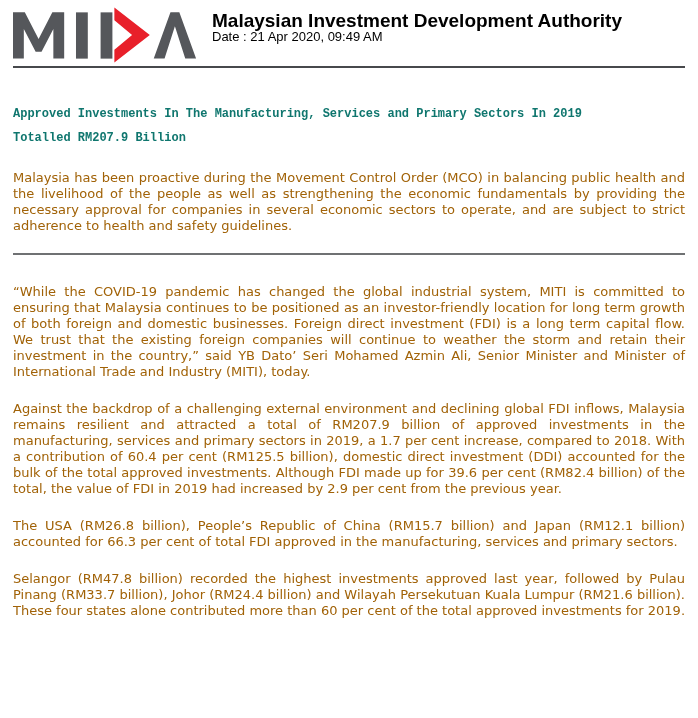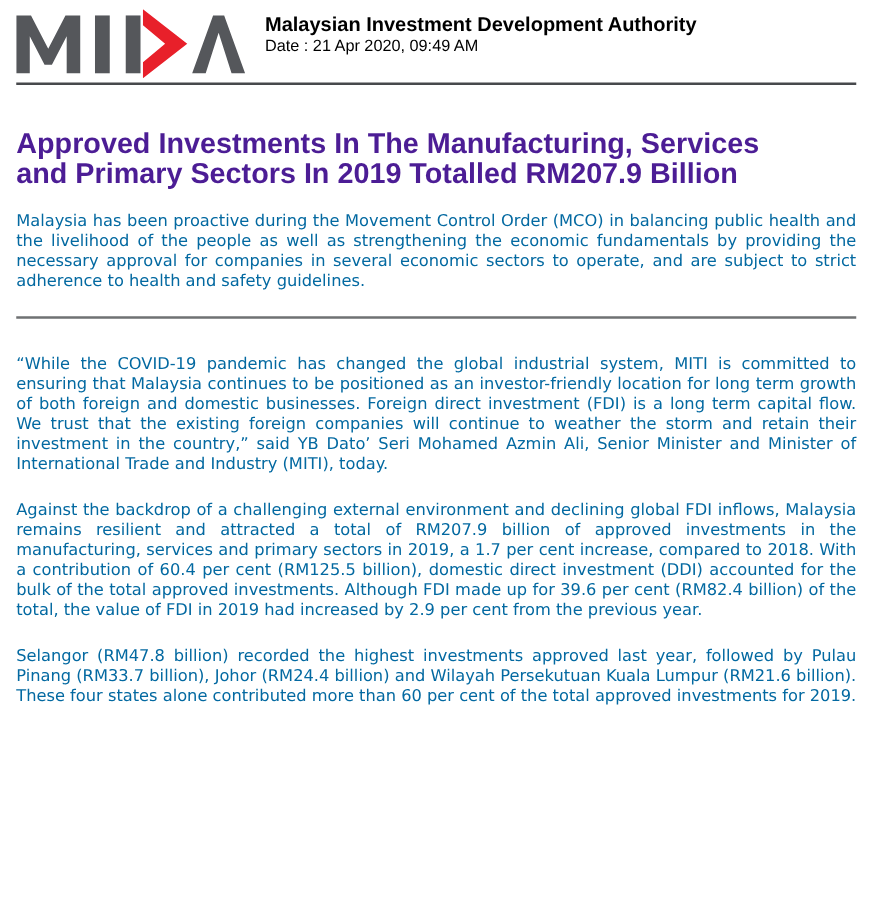--- a/index.html
+++ b/index.html
@@ -16,39 +16,39 @@
   .header { display: flex; align-items: flex-start; }
   .logo { width: 187px; height: 56px; flex: 0 0 auto; }
   .header-text {
     font-family: "Liberation Sans", sans-serif;
     color: #000000;
     font-size: 13px;
     line-height: 15.5px;
     padding-top: 6px;
     margin-left: 12px;
   }
-  .org-name { font-weight: bold; font-size: 16px; }
+  .org-name { font-weight: bold; font-size: 19px; }
   .header-rule {
     height: 2px; background: #47494c; border: 0;
     margin: 3px 0 0 0;
   }
   h1.article-title {
-    font-family: Liberation Sans, sans-serif;
+    font-family: Liberation Mono, monospace;
     font-weight: bold;
-    font-size: 23px;
+    font-size: 12px;
     line-height: 24px;
-    color: #4c1d95;
+    color: #0f766e;
     max-width: 612px;
     margin: 34px 0 20px 0;
   }
   p.body-para {
     font-family: "DejaVu Sans", sans-serif;
     font-size: 13px;
     line-height: 16px;
-    color: #0369a1;
+    color: #a16207;
     text-align: justify;
     margin: 0 0 21px 0;
   }
   .divider {
     height: 2px; background: #6f7173; border: 0;
     margin: -2px 0 29px 0;
   }
 </style>
 </head>
 <body>
@@ -72,15 +72,16 @@
   <hr class="header-rule">
 
   <h1 class="article-title">Approved Investments In The Manufacturing, Services and Primary Sectors In 2019 Totalled RM207.9 Billion</h1>
 
   <p class="body-para">Malaysia has been proactive during the Movement Control Order (MCO) in balancing public health and the livelihood of the people as well as strengthening the economic fundamentals by providing the necessary approval for companies in several economic sectors to operate, and are subject to strict adherence to health and safety guidelines.</p>
 
   <hr class="divider">
 
   <p class="body-para">“While the COVID-19 pandemic has changed the global industrial system, MITI is committed to ensuring that Malaysia continues to be positioned as an investor-friendly location for long term growth of both foreign and domestic businesses. Foreign direct investment (FDI) is a long term capital flow. We trust that the existing foreign companies will continue to weather the storm and retain their investment in the country,” said YB Dato’ Seri Mohamed Azmin Ali, Senior Minister and Minister of International Trade and Industry (MITI), today.</p>
   <p class="body-para">Against the backdrop of a challenging external environment and declining global FDI inflows, Malaysia remains resilient and attracted a total of RM207.9 billion of approved investments in the manufacturing, services and primary sectors in 2019, a 1.7 per cent increase, compared to 2018. With a contribution of 60.4 per cent (RM125.5 billion), domestic direct investment (DDI) accounted for the bulk of the total approved investments. Although FDI made up for 39.6 per cent (RM82.4 billion) of the total, the value of FDI in 2019 had increased by 2.9 per cent from the previous year.</p>
+  <p class="body-para">The USA (RM26.8 billion), People’s Republic of China (RM15.7 billion) and Japan (RM12.1 billion) accounted for 66.3 per cent of total FDI approved in the manufacturing, services and primary sectors.</p>
   <p class="body-para">Selangor (RM47.8 billion) recorded the highest investments approved last year, followed by Pulau Pinang (RM33.7 billion), Johor (RM24.4 billion) and Wilayah Persekutuan Kuala Lumpur (RM21.6 billion). These four states alone contributed more than 60 per cent of the total approved investments for 2019.</p>
 
 </div>
 
 </body></html>

